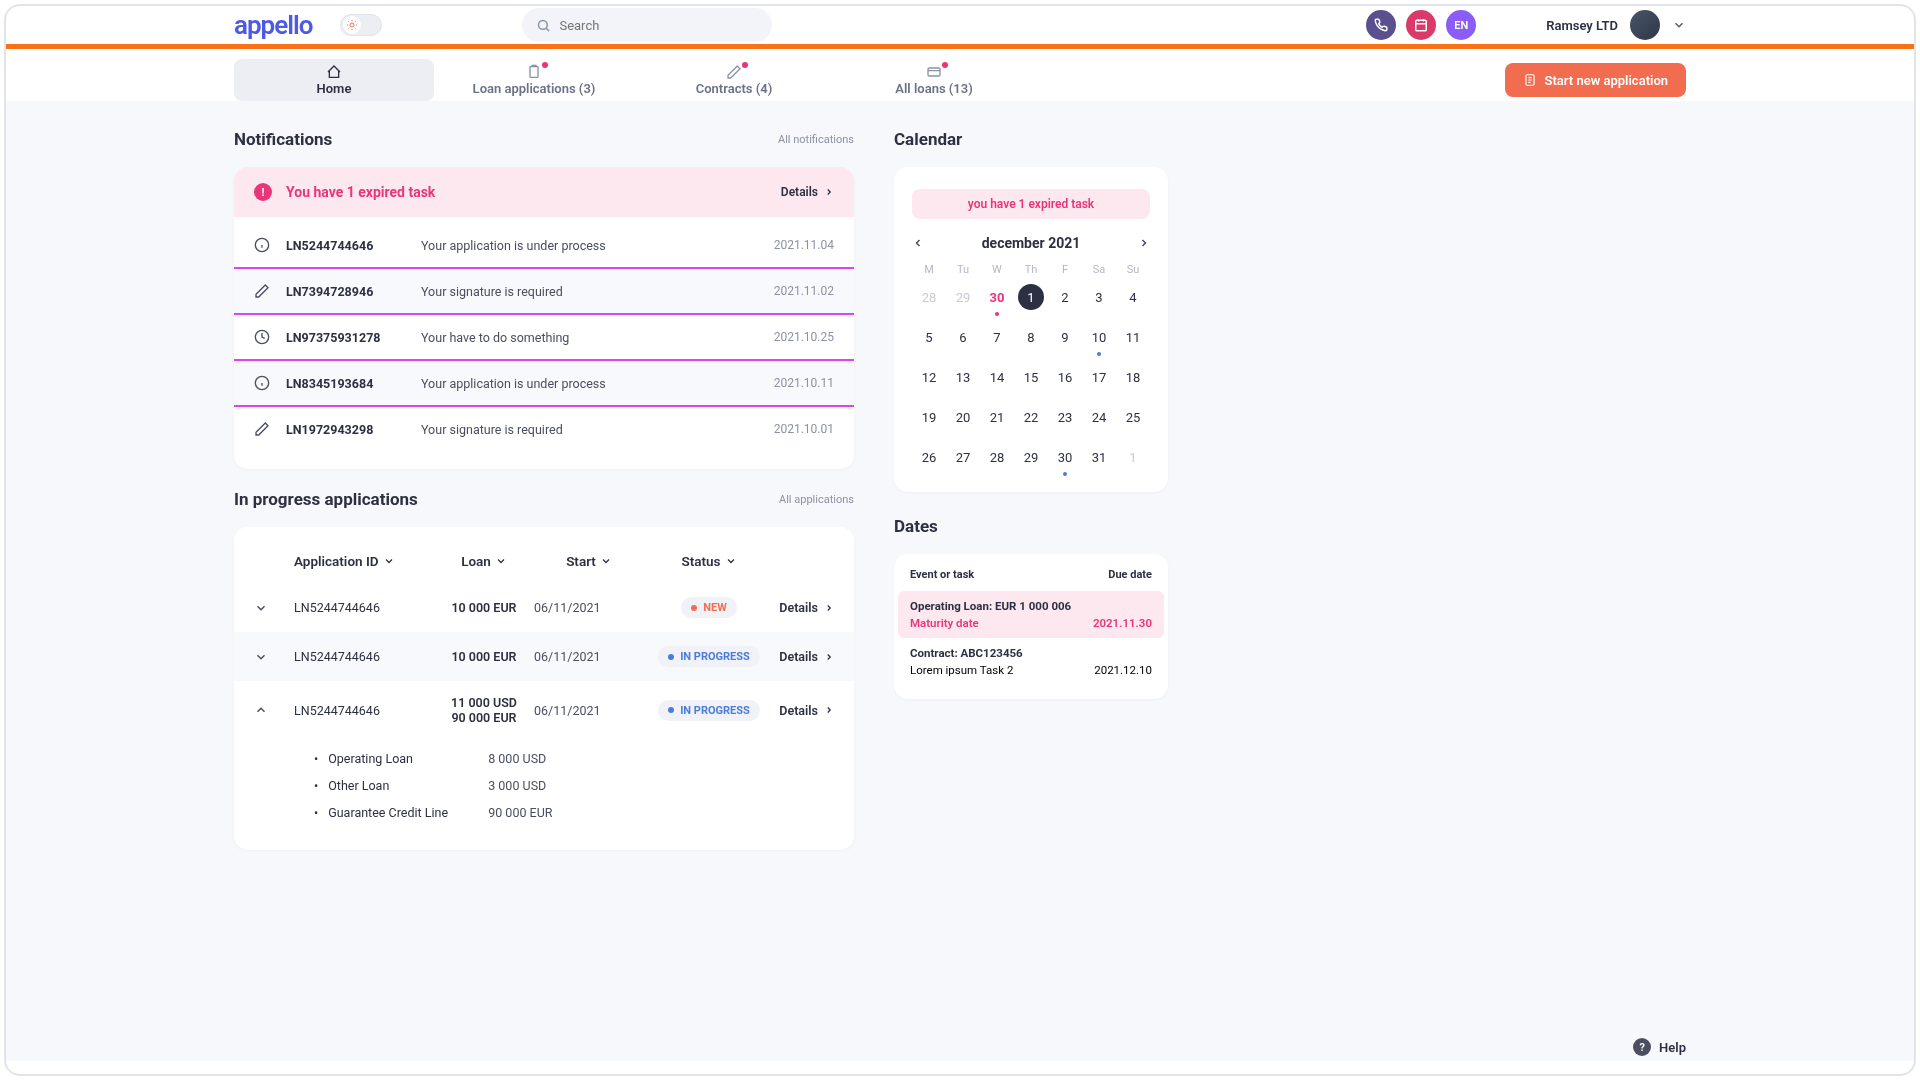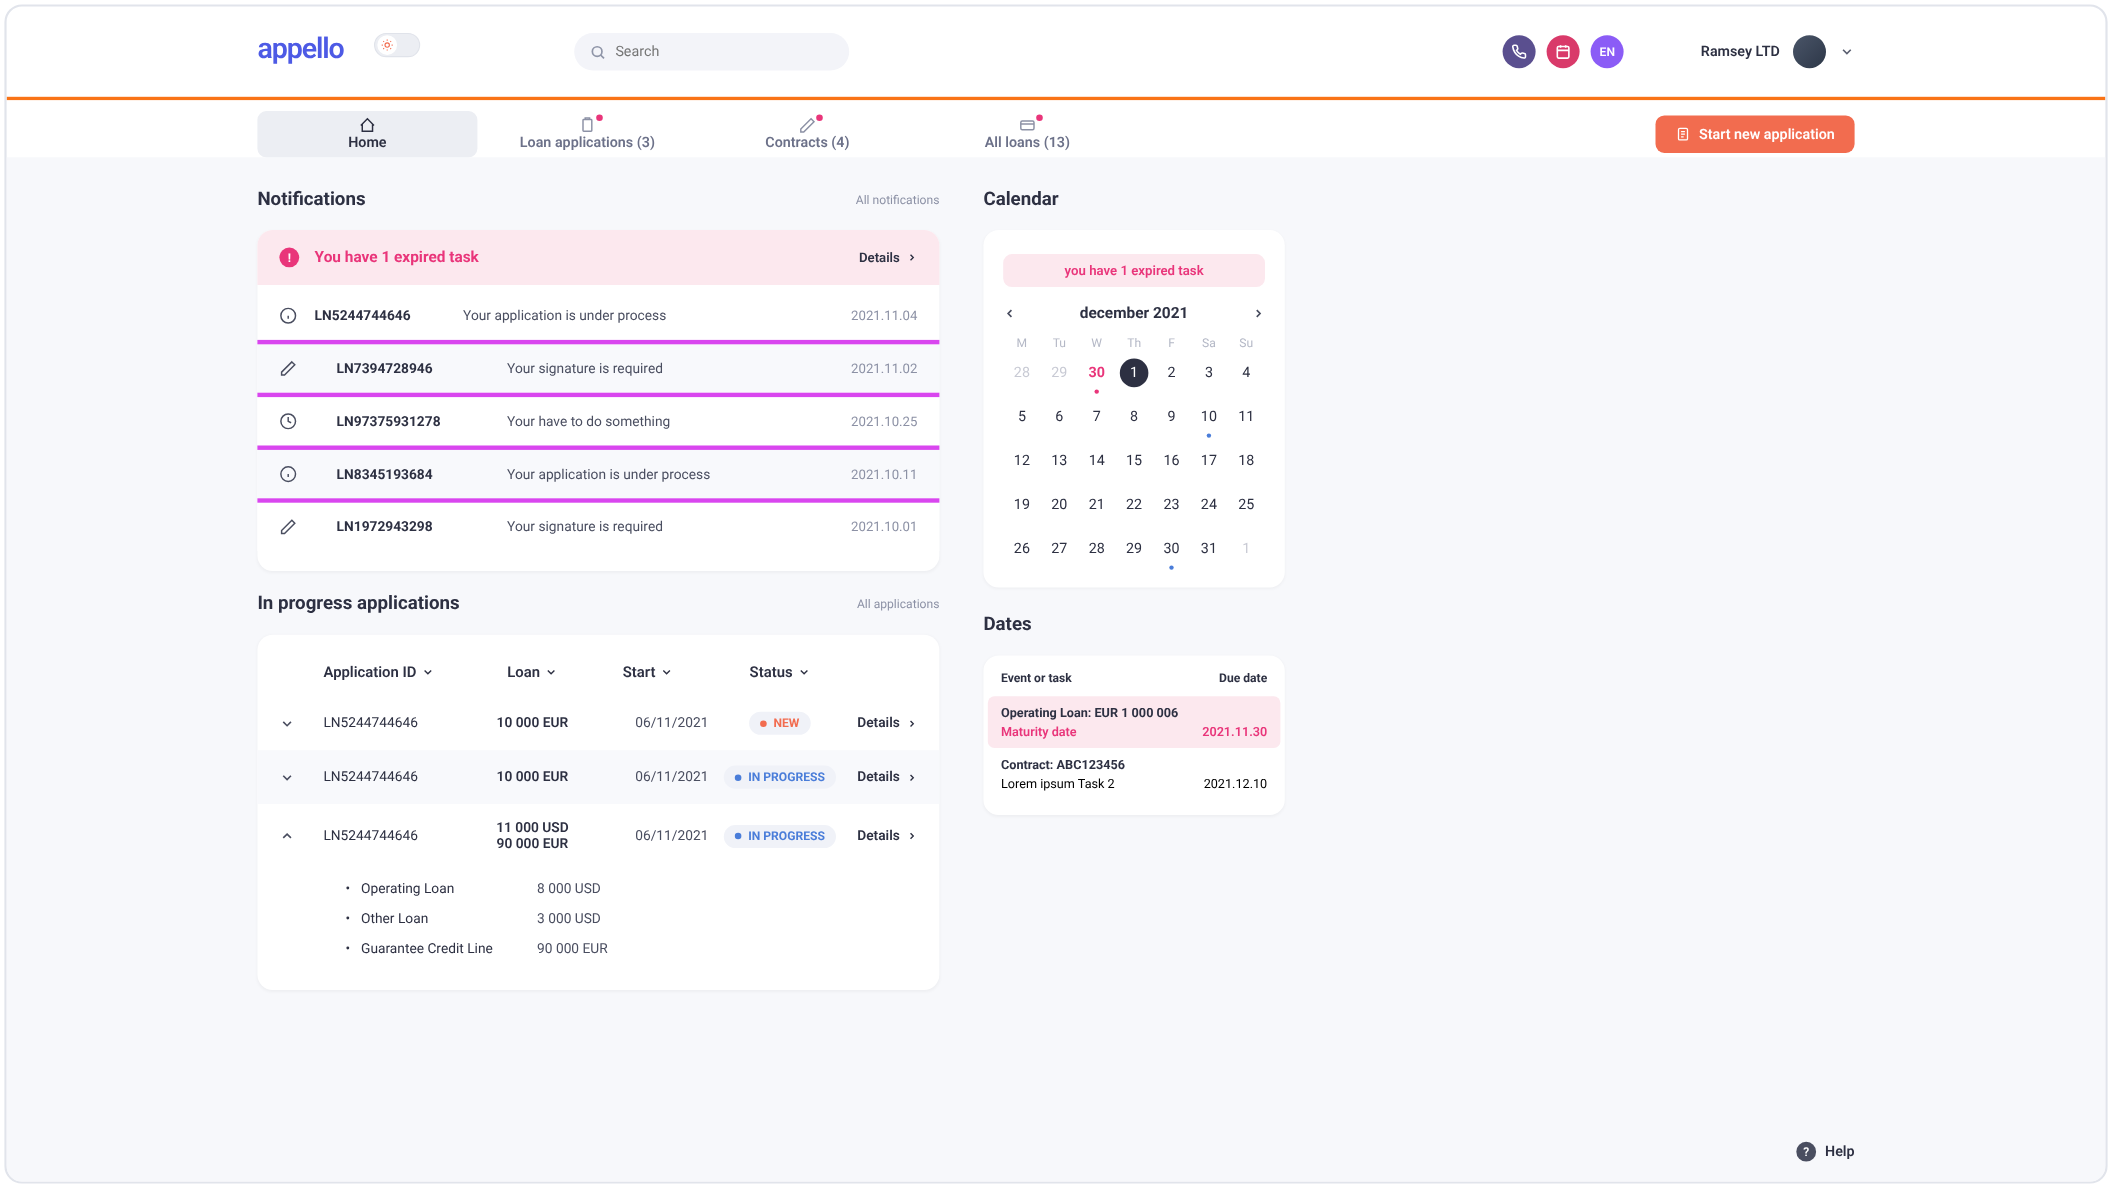--- a/index.html
+++ b/index.html
@@ -1,18 +1,18 @@
 <!DOCTYPE html>
 <html><head>
 <meta charset="utf-8">
 <style>
 * { margin:0; padding:0; box-sizing:border-box; font-family:-apple-system,BlinkMacSystemFont,'Segoe UI',Roboto,sans-serif; }
 body { background:#fff; width:1920px; height:1080px; padding:4px; }
 .frame { border:2px solid #e1e4eb; border-radius:16px; width:100%; height:100%; overflow:hidden; position:relative; }
-.topbar { display:flex; padding:24px 228px; border-bottom:3px solid #f97316; }
+.topbar { display:flex; align-items:center; padding:2px 228px; border-bottom:5px solid #f97316; }
 .logo { font-size:26px; font-weight:600; color:#4d5ae5; letter-spacing:-1px; }
 .theme-toggle { margin-left:28px; width:42px; height:22px; border-radius:12px; background:#eceef3; border:1px solid #e0e3ea; display:flex; align-items:center; padding:2px; }
 .theme-toggle .knob { width:18px; height:18px; border-radius:50%; background:#fff; display:flex; align-items:center; justify-content:center; color:#f26c4f; font-size:10px; }
 .search-wrap { margin-left:140px; width:250px; height:34px; background:#f3f4f9; border-radius:18px; display:flex; align-items:center; padding:0 14px; color:#8f95a8; }
 .search-wrap input { border:none; background:transparent; margin-left:8px; font-size:13px; color:#8f95a8; outline:none; flex:1; }
 .header-actions { margin-left:auto; display:flex; align-items:center; gap:10px; }
 .hicon { width:30px; height:30px; border-radius:50%; display:flex; align-items:center; justify-content:center; color:#fff; font-size:13px; font-weight:600; position:relative; }
 .hicon.phone { background:#5a4f8f; }
 .hicon.cal { background:#d93a6a; }
 .hicon.lang { background:#8b5cf6; font-size:11px; }
@@ -39,42 +39,42 @@
 
 .card { background:#fff; border-radius:14px; box-shadow:0 1px 3px rgba(0,0,0,0.04); }
 
 .notif-alert { background:#fce8ee; border-radius:14px 14px 0 0; padding:16px 20px; display:flex; align-items:center; }
 .notif-alert .badge { width:18px; height:18px; border-radius:50%; background:#e9357a; color:#fff; display:flex; align-items:center; justify-content:center; font-size:11px; font-weight:700; margin-right:14px; }
 .notif-alert .msg { color:#e9357a; font-weight:700; font-size:14px; }
 .notif-alert .details { margin-left:auto; font-size:12px; font-weight:600; color:#2d3042; display:flex; align-items:center; gap:6px; }
 
 .notif-body { padding:6px 20px 18px; }
 .notif-row { display:flex; align-items:center; padding:14px 0; }
-.notif-row + .notif-row { border-top:4px solid #d946ef; background:#f8f9fc; margin:0 -20px; padding:14px 20px;gap:20px; }
+.notif-row + .notif-row { border-top:2px solid #d946ef; background:#f8f9fc; margin:0 -20px; padding:14px 20px; }
 .notif-row:nth-child(odd) { background:#fff; }
 .notif-row:nth-child(even) { background:#f8f9fc; margin:0 -20px; padding:14px 20px; }
 .nicon { width:18px; text-align:center; color:#4a4e60; margin-right:14px; }
 .nid { font-weight:700; font-size:12.5px; color:#2d3042; width:135px; }
 .nmsg { font-size:12.5px; color:#4a4e60; flex:1; }
 .ndate { font-size:12px; color:#8c91a5; }
 
 .apps-card { margin-top:8px; padding:18px 20px; }
 .apps-head { display:flex; padding:8px 40px 14px; font-size:13.5px; font-weight:600; color:#2d3042; }
 .apps-head span { display:flex; align-items:center; gap:4px; }
 .col-id { width:140px; }
 .col-loan { width:100px; text-align:center; justify-content:center; }
 .col-start { width:110px; text-align:center; justify-content:center; }
 .col-status { width:130px; text-align:center; justify-content:center; }
 
 .app-row { display:flex; align-items:center; padding:14px 0; font-size:12.5px; color:#2d3042; }
 .app-row:nth-child(even) { background:#f8f9fc; margin:0 -20px; padding:14px 20px; }
 .app-row .expander { width:40px; color:#4a4e60; }
 .app-row .aid { width:140px; }
 .app-row .aloan { width:100px; font-weight:600; text-align:center; }
-.app-row .astart { width:110px; text-align:right; color:#4a4e60; }
+.app-row .astart { width:110px; text-align:left; color:#4a4e60; }
 .app-row .astatus { width:130px; display:flex; justify-content:center; }
 .app-row .adet { flex:1; text-align:right; font-weight:600; display:flex; align-items:center; justify-content:flex-end; gap:6px; }
 .status-pill { display:inline-flex; align-items:center; gap:6px; padding:4px 10px; border-radius:12px; background:#f0f2f8; font-size:11px; font-weight:700; }
 .status-pill.new { color:#f26c4f; }
 .status-pill.prog { color:#4a7dd9; }
 .status-pill .sdot { width:6px; height:6px; border-radius:50%; }
 .status-pill.new .sdot { background:#f26c4f; }
 .status-pill.prog .sdot { background:#4a7dd9; }
 
 .sub-list { padding:6px 0 6px 60px; font-size:12.5px; color:#2d3042; }

